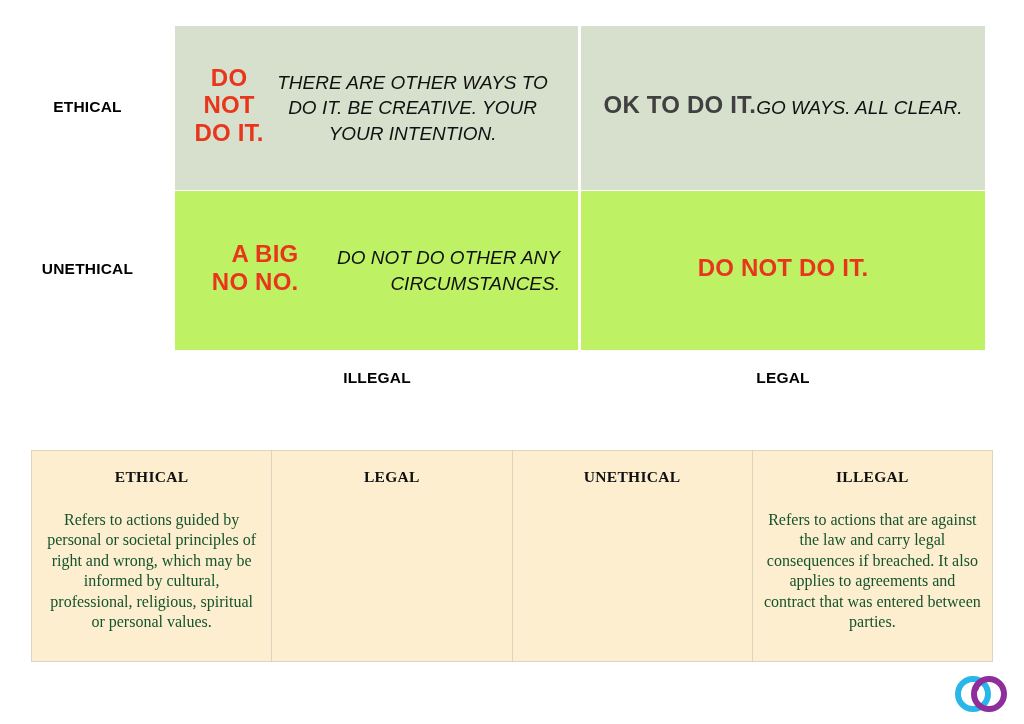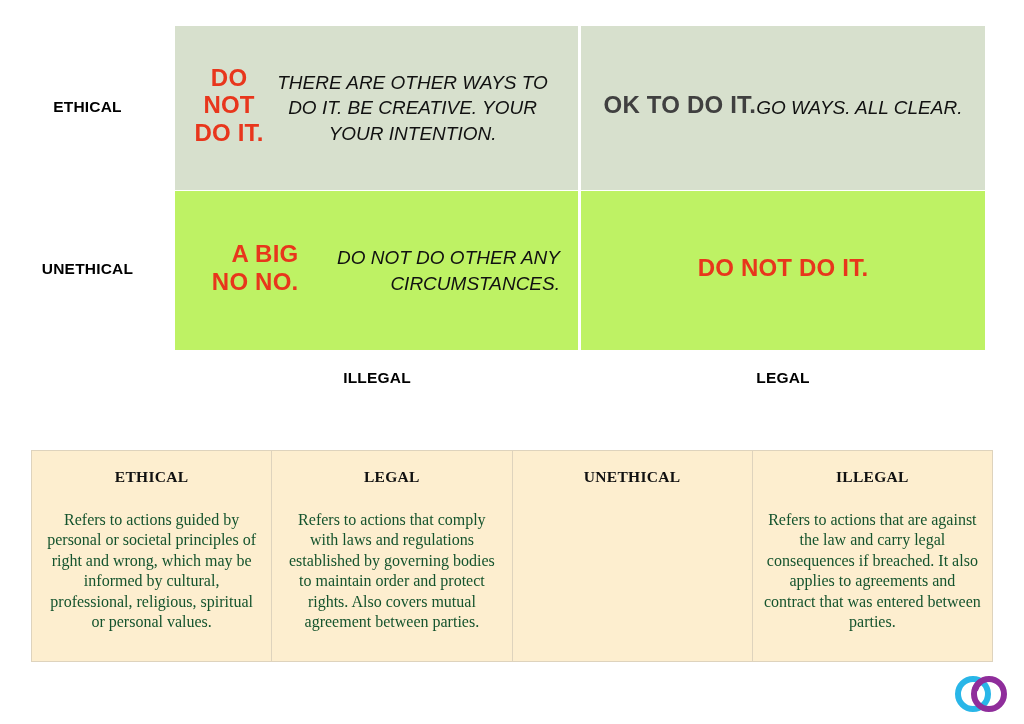--- a/index.html
+++ b/index.html
@@ -163,21 +163,20 @@
 
 <div id="definitions-table">
 
   <div class="def-col">
     <div class="def-title">ETHICAL</div>
     <div class="def-body">Refers to actions guided by personal or societal principles of right and wrong, which may be informed by cultural, professional, religious, spiritual or personal values.</div>
   </div>
 
   <div class="def-col">
     <div class="def-title">LEGAL</div>
-    <div class="def-body">Refers to actions that comply with laws and regulations established by governing bodies to maintain order and protect rights. Also covers mutual agreement between parties.</div>
   </div>
 
   <div class="def-col">
     <div class="def-title">UNETHICAL</div>
   </div>
 
   <div class="def-col">
     <div class="def-title">ILLEGAL</div>
     <div class="def-body">Refers to actions that are against the law and carry legal consequences if breached. It also applies to agreements and contract that was entered between parties.</div>
   </div>

